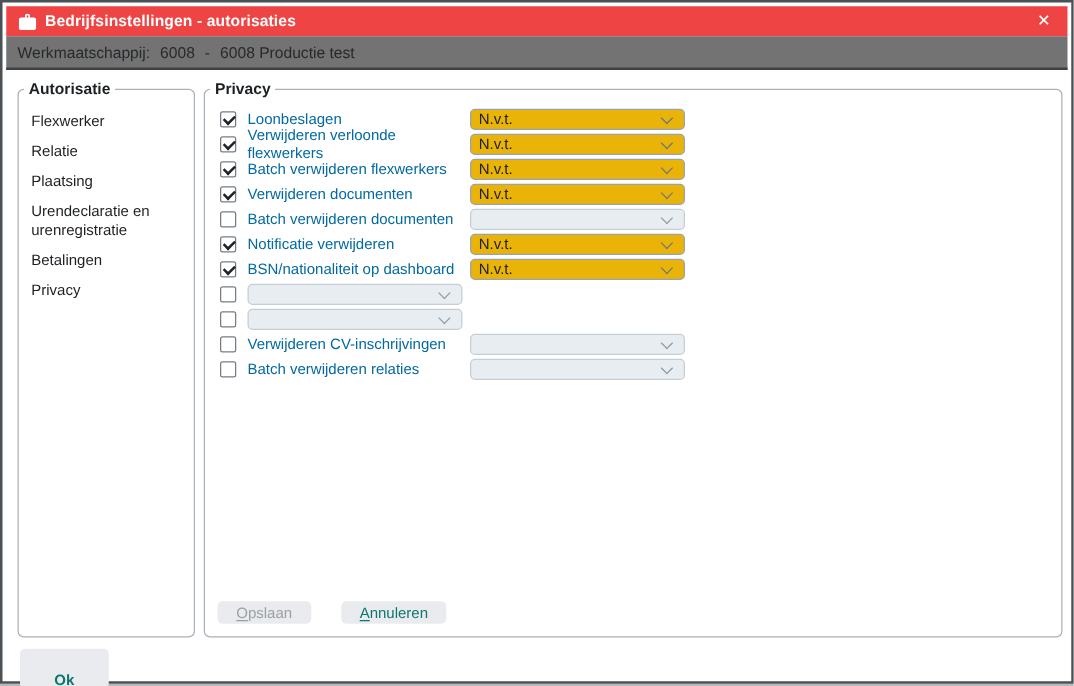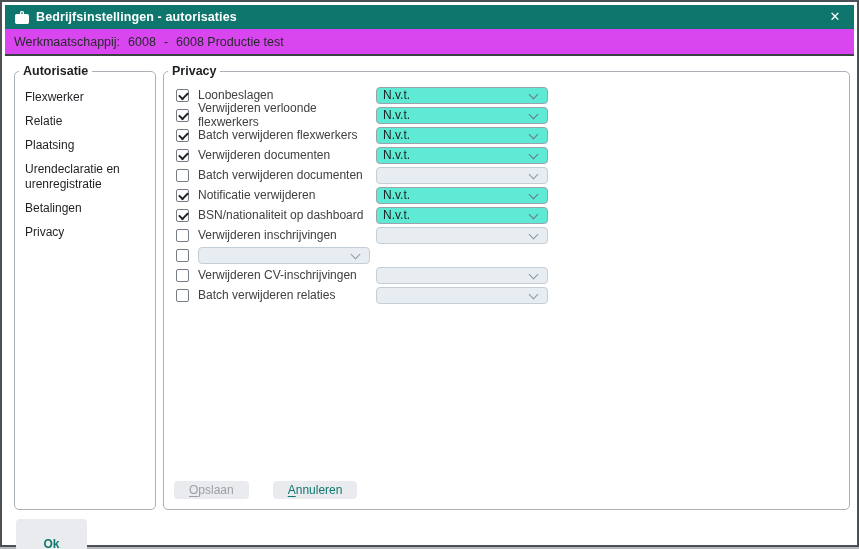--- a/index.html
+++ b/index.html
@@ -20,21 +20,21 @@
   }
   .titlebar .ticon{display:flex;align-items:center;}
   .titlebar .ttitle{color:#ffffff;font-weight:700;font-size:12.5px;letter-spacing:.1px;}
   .titlebar .tclose{
     margin-left:auto;color:#ffffff;font-weight:700;font-size:13px;
     width:18px;text-align:center;cursor:pointer;line-height:24px;user-select:none;
   }
   
   .companybar{
     height:25px;display:flex;align-items:center;gap:8px;padding:0 9px;
-    font-size:12.5px;color:#26292c;border-bottom:2px solid #3c4145;background:#d946ef;
+    font-size:12.5px;color:#26292c;border-bottom:2px solid #3c4145;background:#737373;
   }
   
   .main{display:flex;gap:7px;padding:0 4px 0 9px;align-items:flex-start;}
   fieldset{
     border:1px solid #abb1b7;border-radius:5px;margin:8px 0 0 0;padding:0;
     box-sizing:border-box;background:#fff;
   }
   legend{
     font-weight:700;font-size:12.5px;color:#1d2023;padding:0 4px;margin-left:4px;
   }
@@ -49,24 +49,24 @@
   .rows{padding:7px 0 0 12px;}
   .prow{display:flex;align-items:center;height:20px;}
   .cb{
     box-sizing:border-box;width:13px;height:13px;border:1px solid #767d84;border-radius:2px;
     background:#fff;position:relative;flex:0 0 auto;margin-right:9px;cursor:pointer;
   }
   .cb.checked::after{
     content:"";position:absolute;left:2px;top:2.5px;width:7px;height:4px;
     border-left:2px solid #202428;border-bottom:2px solid #202428;transform:rotate(-45deg);
   }
-  .plabel{font-size:12px;color:#404040;width:178px;flex:0 0 auto;}
+  .plabel{font-size:12px;color:#0369a1;width:178px;flex:0 0 auto;}
   .dd{
     box-sizing:border-box;width:172px;height:17px;border:1px solid #99a3ad;border-radius:4px;
-    background:#5eead4;display:flex;align-items:center;justify-content:space-between;
+    background:#eab308;display:flex;align-items:center;justify-content:space-between;
     padding-left:6px;font-size:12px;color:#1d2023;cursor:pointer;flex:0 0 auto;
   }
   .dd.disabled{background:#e8edf1;border-color:#c5cdd5;cursor:default;}
   .chev{width:14px;height:10px;position:relative;margin-right:6px;flex:0 0 auto;}
   .chev::after{
     content:"";position:absolute;left:3px;top:1px;width:6px;height:6px;
     border-right:1.5px solid #6a7682;border-bottom:1.5px solid #6a7682;transform:rotate(45deg);
   }
   .dd.disabled .chev::after{border-color:#8c98a4;}
   
@@ -77,21 +77,21 @@
   }
   .btn u{text-decoration:underline;text-underline-offset:2px;}
   .btn.disabled{color:#9aa0a6;cursor:default;}
   .okbtn{display:block;margin:9px 0 0 11px;width:71px;padding:16px;font-weight:bold;}
 </style>
 </head>
 <body>
 
 <div class="window" style="border-color: rgb(75, 80, 84);">
 
-  <div class="titlebar" style="background: #0f766e;">
+  <div class="titlebar" style="background: #ef4444;">
     <span class="ticon">
       <svg width="14" height="13" viewBox="0 0 14 13" aria-hidden="true">
         <path fill="#ffffff" d="M5 1.5A1.5 1.5 0 0 1 6.5 0h1A1.5 1.5 0 0 1 9 1.5V3h3.2c.99 0 1.8.81 1.8 1.8v6.4c0 .99-.81 1.8-1.8 1.8H1.8A1.8 1.8 0 0 1 0 11.2V4.8C0 3.81.81 3 1.8 3H5V1.5zM6.3 1.6V3h1.4V1.6a.3.3 0 0 0-.3-.3h-.8a.3.3 0 0 0-.3.3z"></path>
       </svg>
     </span>
     <span class="ttitle">Bedrijfsinstellingen - autorisaties</span>
     <span class="tclose">✕</span>
   </div>
 
   <div class="companybar">
@@ -168,21 +168,20 @@
           <div class="prow">
             <span class="cb checked"></span>
             <span class="plabel">BSN/nationaliteit op dashboard</span>
             <span class="dd">
               <span>N.v.t.</span>
               <span class="chev"></span>
             </span>
           </div>
           <div class="prow">
             <span class="cb"></span>
-            <span class="plabel">Verwijderen inschrijvingen</span>
             <span class="dd disabled">
               <span></span>
               <span class="chev"></span>
             </span>
           </div>
           <div class="prow">
             <span class="cb"></span>
             <span class="dd disabled">
               <span></span>
               <span class="chev"></span>

